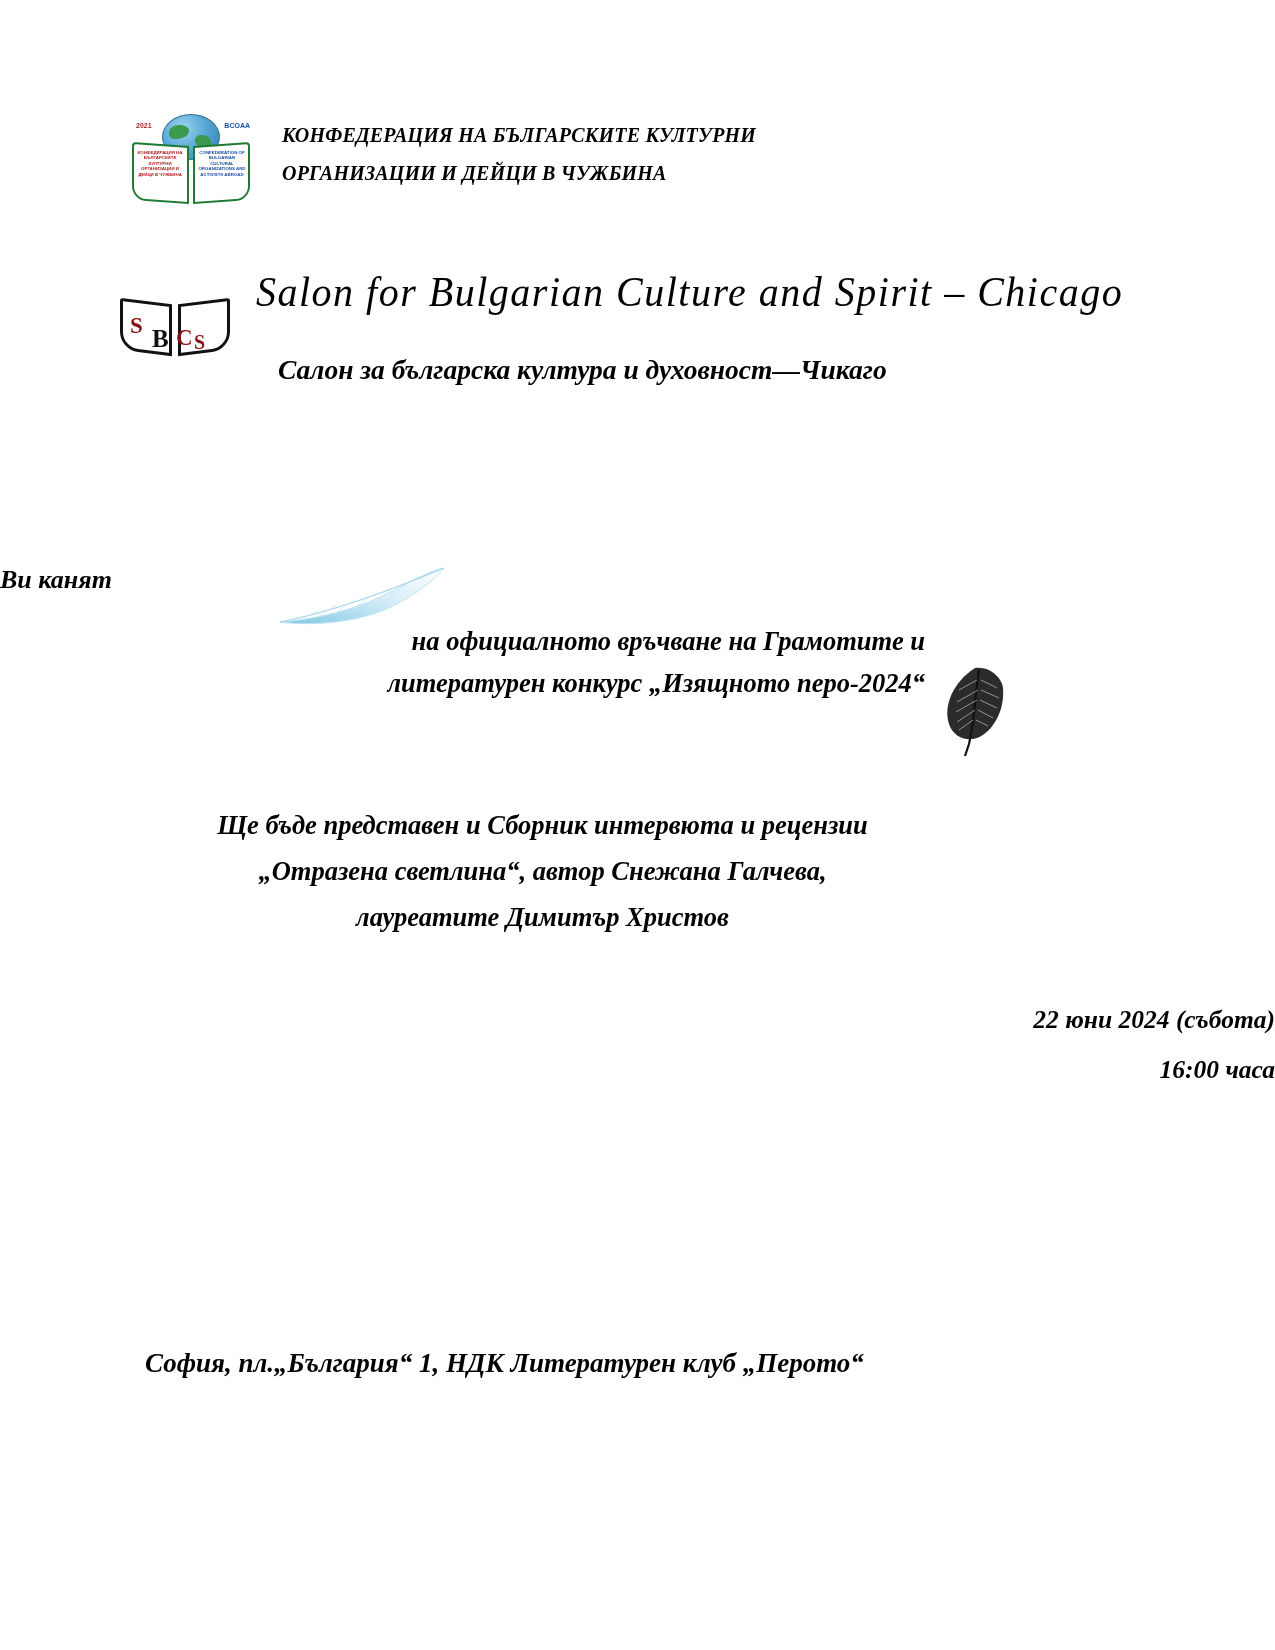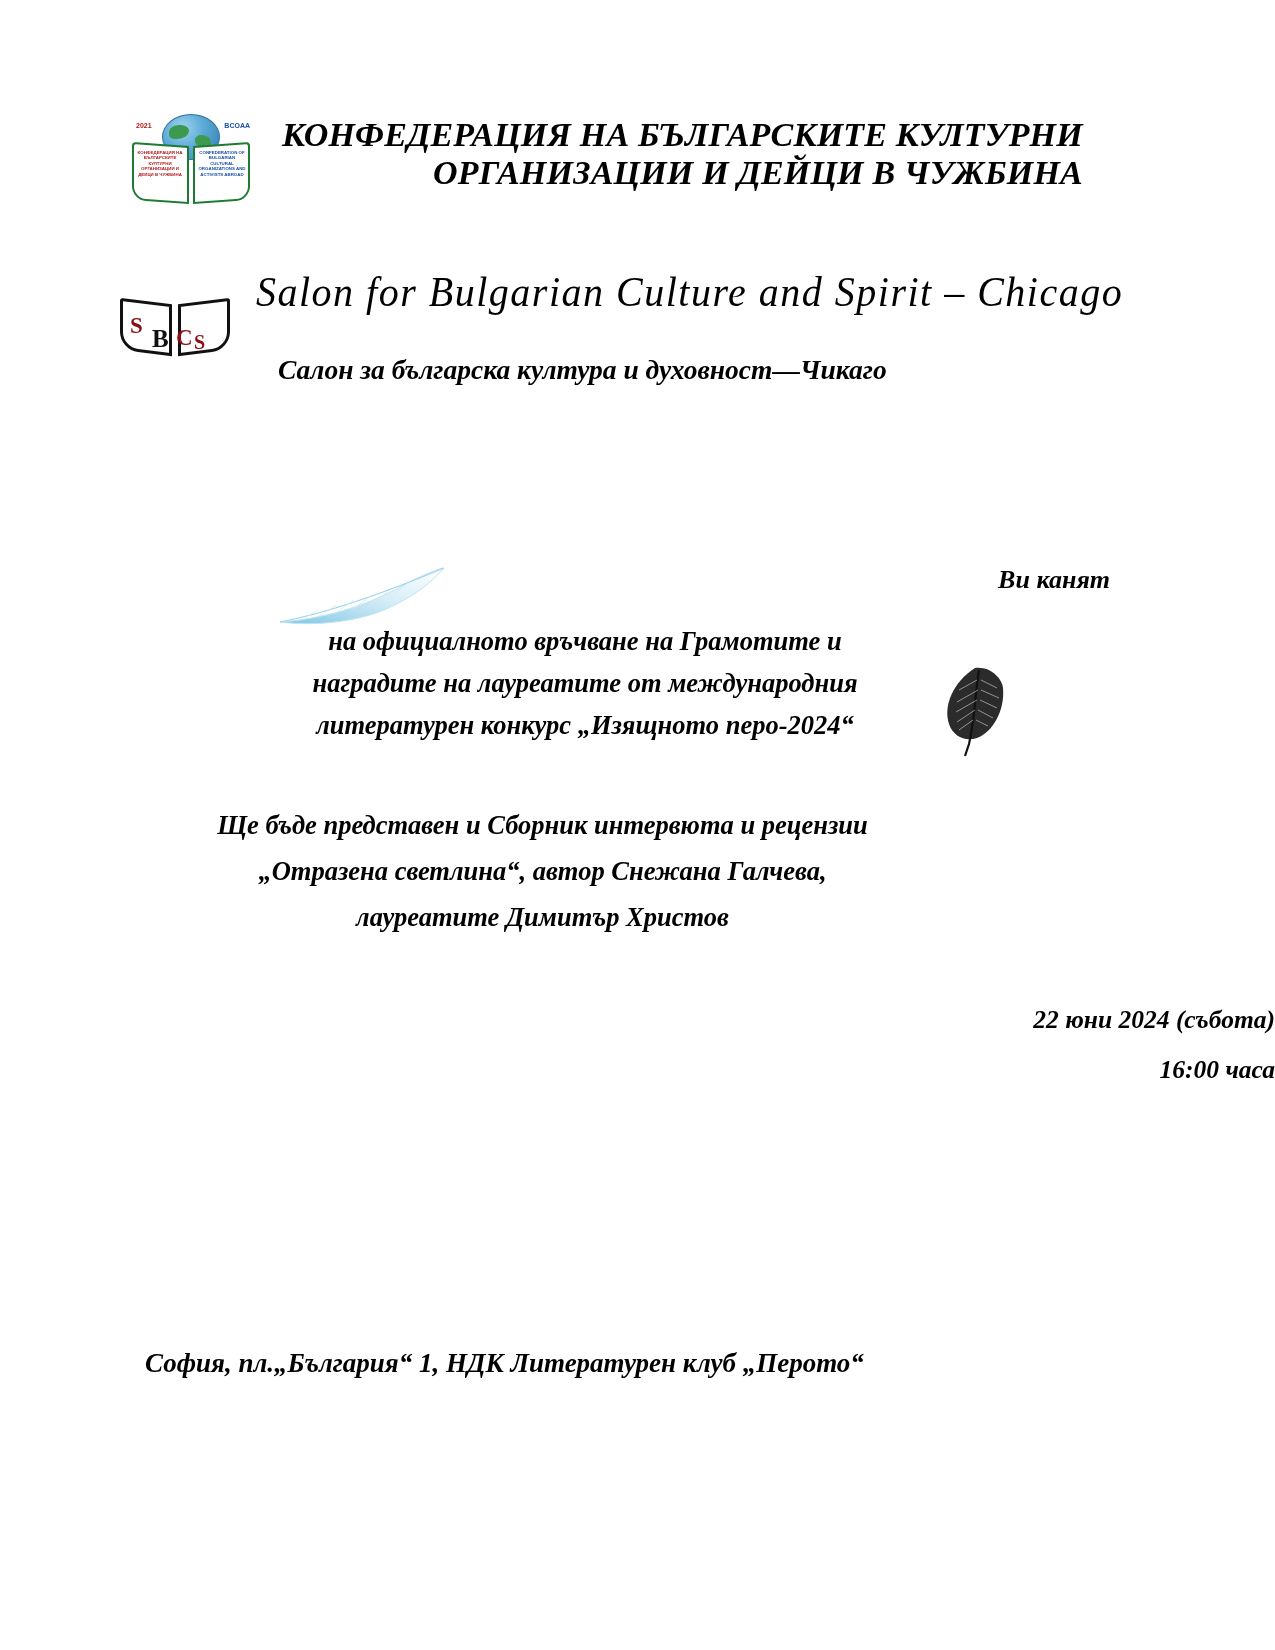--- a/index.html
+++ b/index.html
@@ -101,25 +101,24 @@
     line-height: 5.4px;
     font-weight: bold;
     text-align: center;
   }
   .kbkod-logo .micro.left { left: 5px; color: #b01a1a; }
   .kbkod-logo .micro.right { right: 5px; color: #1a4ea8; }
 
   .org-title {
     font-style: italic;
     font-weight: bold;
-    font-size: 34px;
+    font-size: 20px;
     line-height: 38px;
     letter-spacing: 0.2px;
     padding-top: 4px;
-    text-align: right;
   }
 
   
   .salon-block {
     position: absolute;
     top: 265px;
     left: 120px;
     width: 1010px;
     display: flex;
     align-items: flex-start;
@@ -174,36 +173,36 @@
     margin-top: 32px;
     margin-left: 22px;
   }
 
   
   .invite-line {
     position: absolute;
     top: 565px;
     left: 0;
     width: 1110px;
-    text-align: right;
+    text-align: left;
     font-style: italic;
     font-weight: bold;
     font-size: 26px;
   }
 
   .purpose {
     position: absolute;
     top: 620px;
     left: 245px;
     width: 680px;
     font-style: italic;
     font-weight: bold;
     font-size: 26.5px;
     line-height: 42px;
-    text-align: center;
+    text-align: right;
   }
 
   .collection {
     position: absolute;
     top: 802px;
     left: 0;
     width: 1085px;
     text-align: center;
     font-style: italic;
     font-weight: bold;
@@ -324,21 +323,20 @@
       <path d="M45 40 L 62 48"></path>
     <path d="M43 50 L 58 58"></path>
       <path d="M41 60 L 53 66"></path>
   </g>
 </svg>
 
 <div class="invite-line">Ви канят</div>
 
 <div class="purpose">
   <div>на  официалното връчване на Грамотите и</div>
-  <div>наградите на лауреатите от международния</div>
   <div>литературен  конкурс  „Изящното перо-2024“</div>
 </div>
 
 <div class="collection">
   <div>Ще бъде представен и Сборник интервюта и рецензии</div>
   <div>„Отразена светлина“, автор Снежана Галчева,</div>
   <div>лауреатите Димитър Христов</div>
 </div>
 
 <div class="details">

